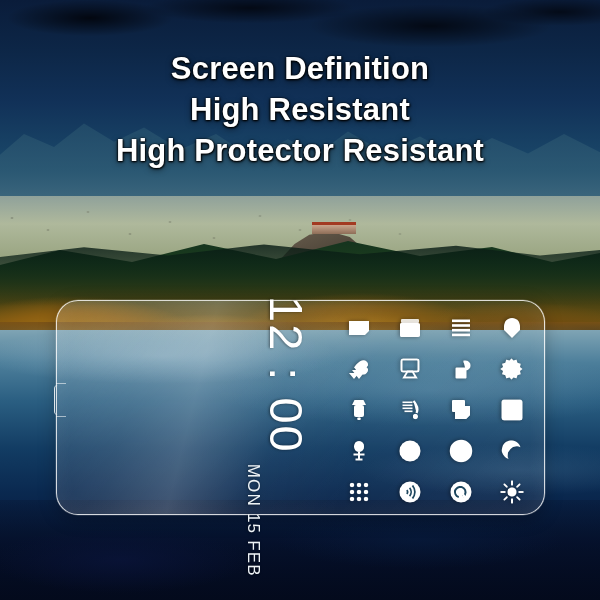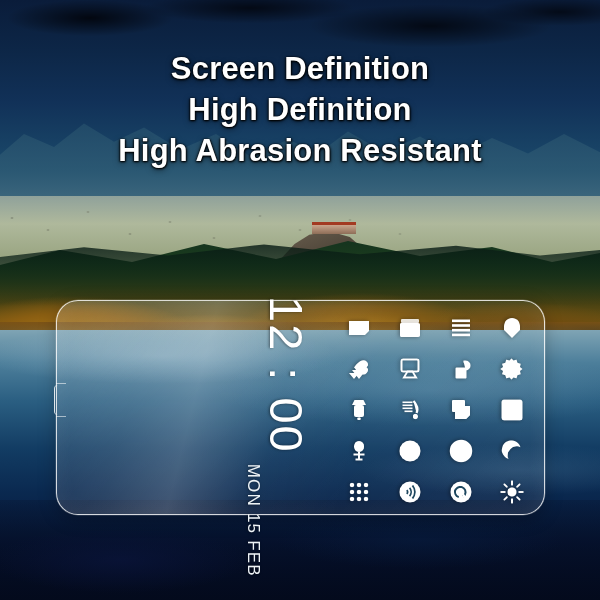--- a/index.html
+++ b/index.html
@@ -279,22 +279,22 @@
     <div class="forest"></div>
     <div class="forest-dark"></div>
     <div class="shore"></div>
     <div class="lake"></div>
     <div class="lake-sheen"></div>
     <div class="lake-deep"></div>
   </div>
 
   <div class="headline">
     <span class="ln">Screen Definition</span>
-    <span class="ln">High Definition</span>
-    <span class="ln">High Abrasion Resistant</span>
+    <span class="ln">High Resistant</span>
+    <span class="ln">High Protector Resistant</span>
   </div>
 
   <div class="protector">
     <div class="glass-sweep"></div>
     <div class="notch-cut"></div>
     <div class="notch"></div>
 
     <div class="clock-wrap">
       <div class="clock-time">12 : 00</div>
       <div class="clock-date">MON 15 FEB</div>

